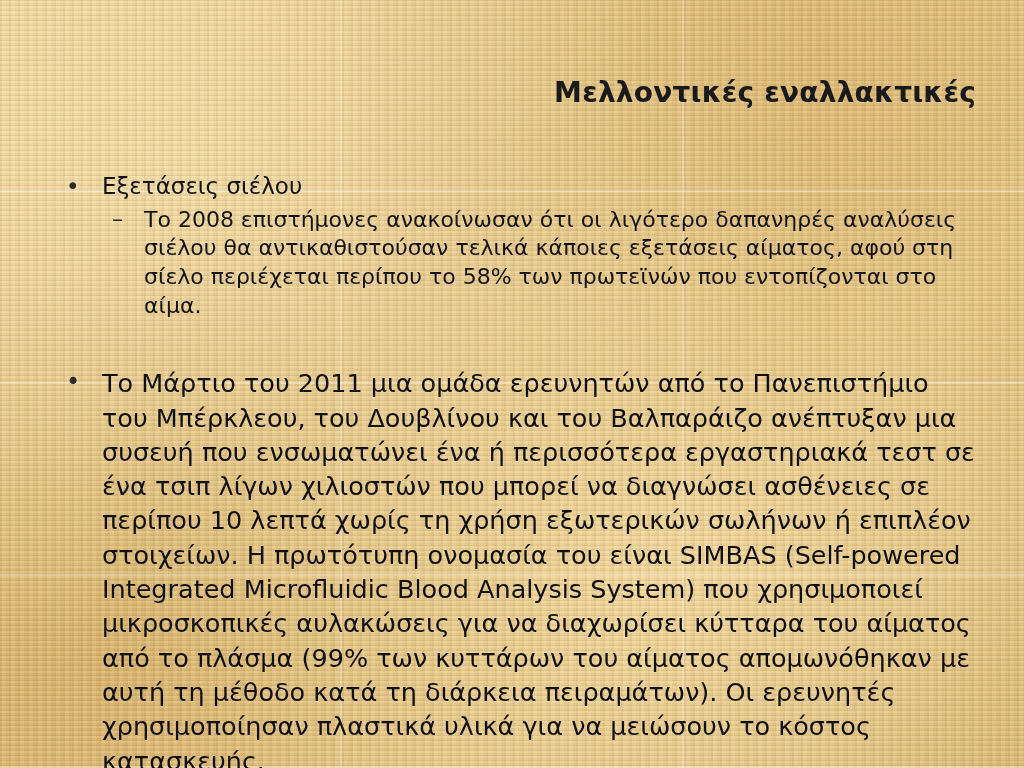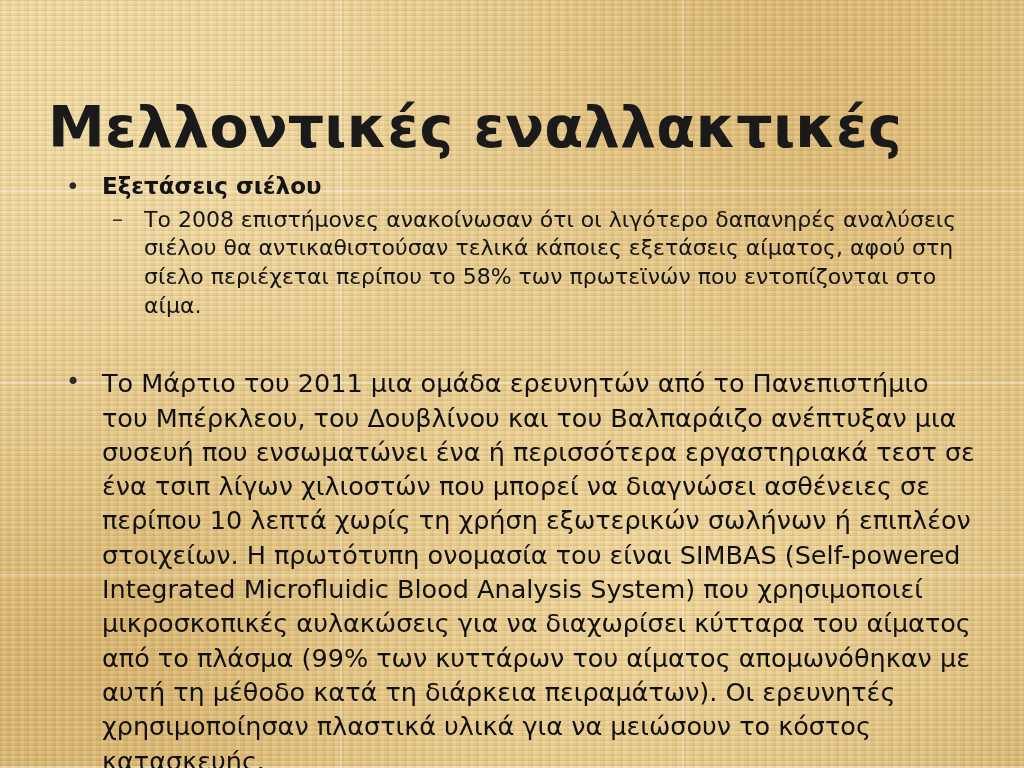--- a/index.html
+++ b/index.html
@@ -59,22 +59,22 @@
       0 0, 0 0,
       0 0, 0 0, 0 0, 0 0, 0 0;
   }
 
   
   .title {
     position: absolute;
     left: 48px;
     top: 58px;
     width: 928px;
-    text-align: left;
-    font-size: 57px;
+    text-align: right;
+    font-size: 28px;
     line-height: 1.12;
     color: #1a1a1a;
     letter-spacing: 0.2px;
   }
 
   
   .body-area {
     position: absolute;
     left: 50px;
     top: 172px;
@@ -89,21 +89,21 @@
     line-height: 1.30;
     color: #131313;
   }
   .bullet-l1 .bullet-mark {
     position: absolute;
     left: 16px;
     top: 0px;
     font-size: 23px;
     color: #2a2a2a;
   }
-  .bullet-l1.bold .bullet-text { font-weight: bold; }
+  .bullet-l1.bold .bullet-text { font-weight: normal; }
 
   .bullet-l2 {
     position: relative;
     padding-left: 94px;
     margin-bottom: 2px;
     font-size: 22px;
     line-height: 1.30;
     color: #141414;
   }
   .bullet-l2 .bullet-mark {

